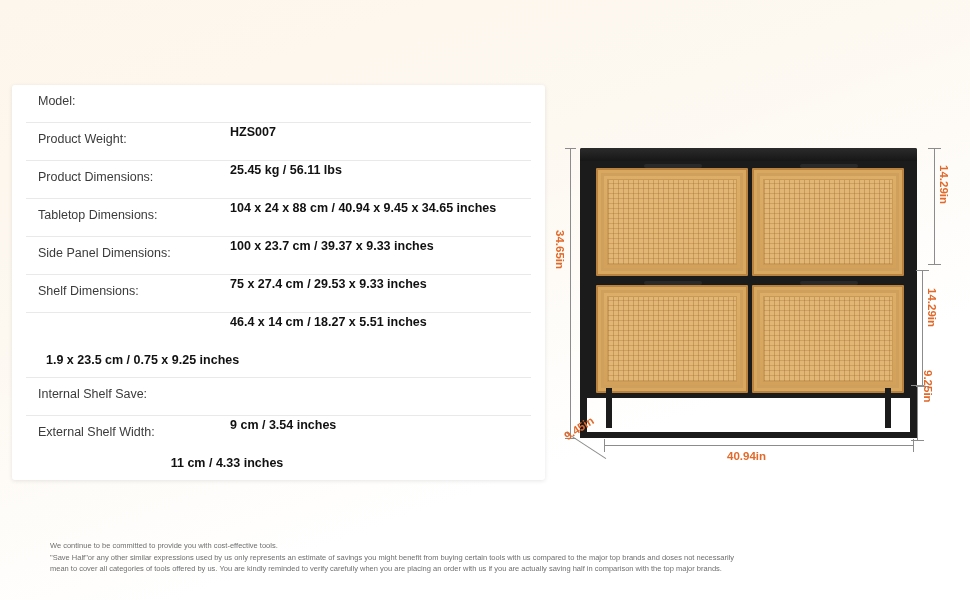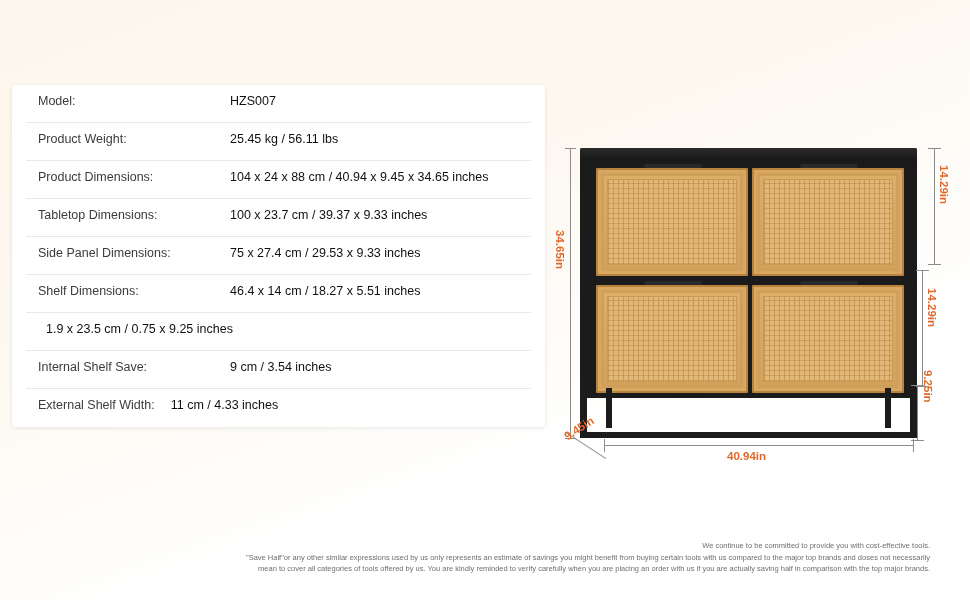--- a/index.html
+++ b/index.html
@@ -46,24 +46,25 @@
   .spec-label {
     color: #3b3b3b;
     font-size: 12.5px;
     line-height: 1.45;
     white-space: nowrap;
     padding-right: 8px;
   }
   .spec-value {
     color: #111111;
     font-size: 12.5px;
-    font-weight: normal;
+    font-weight: bold;
     line-height: 1.45;
     position: absolute;
     left: 192px;
+    margin-top: 31px;
   }
   .spec-row-inner {
     position: relative;
     width: 100%;
     display: flex;
   }
   
   .spec-value.inline {
     position: static;
     margin-left: 8px;
@@ -184,21 +185,20 @@
     position: absolute;
     left: 50px;
     top: 540px;
     width: 880px;
     color: #6f6f6f;
     font-size: 7.5px;
     line-height: 1.55;
   }
   #footer p {
     margin: 0;
-    text-align: right;
   }
 </style>
 </head>
 <body>
 
 <div id="page">
 
   <div id="spec-card">
 
     <div class="spec-row">

